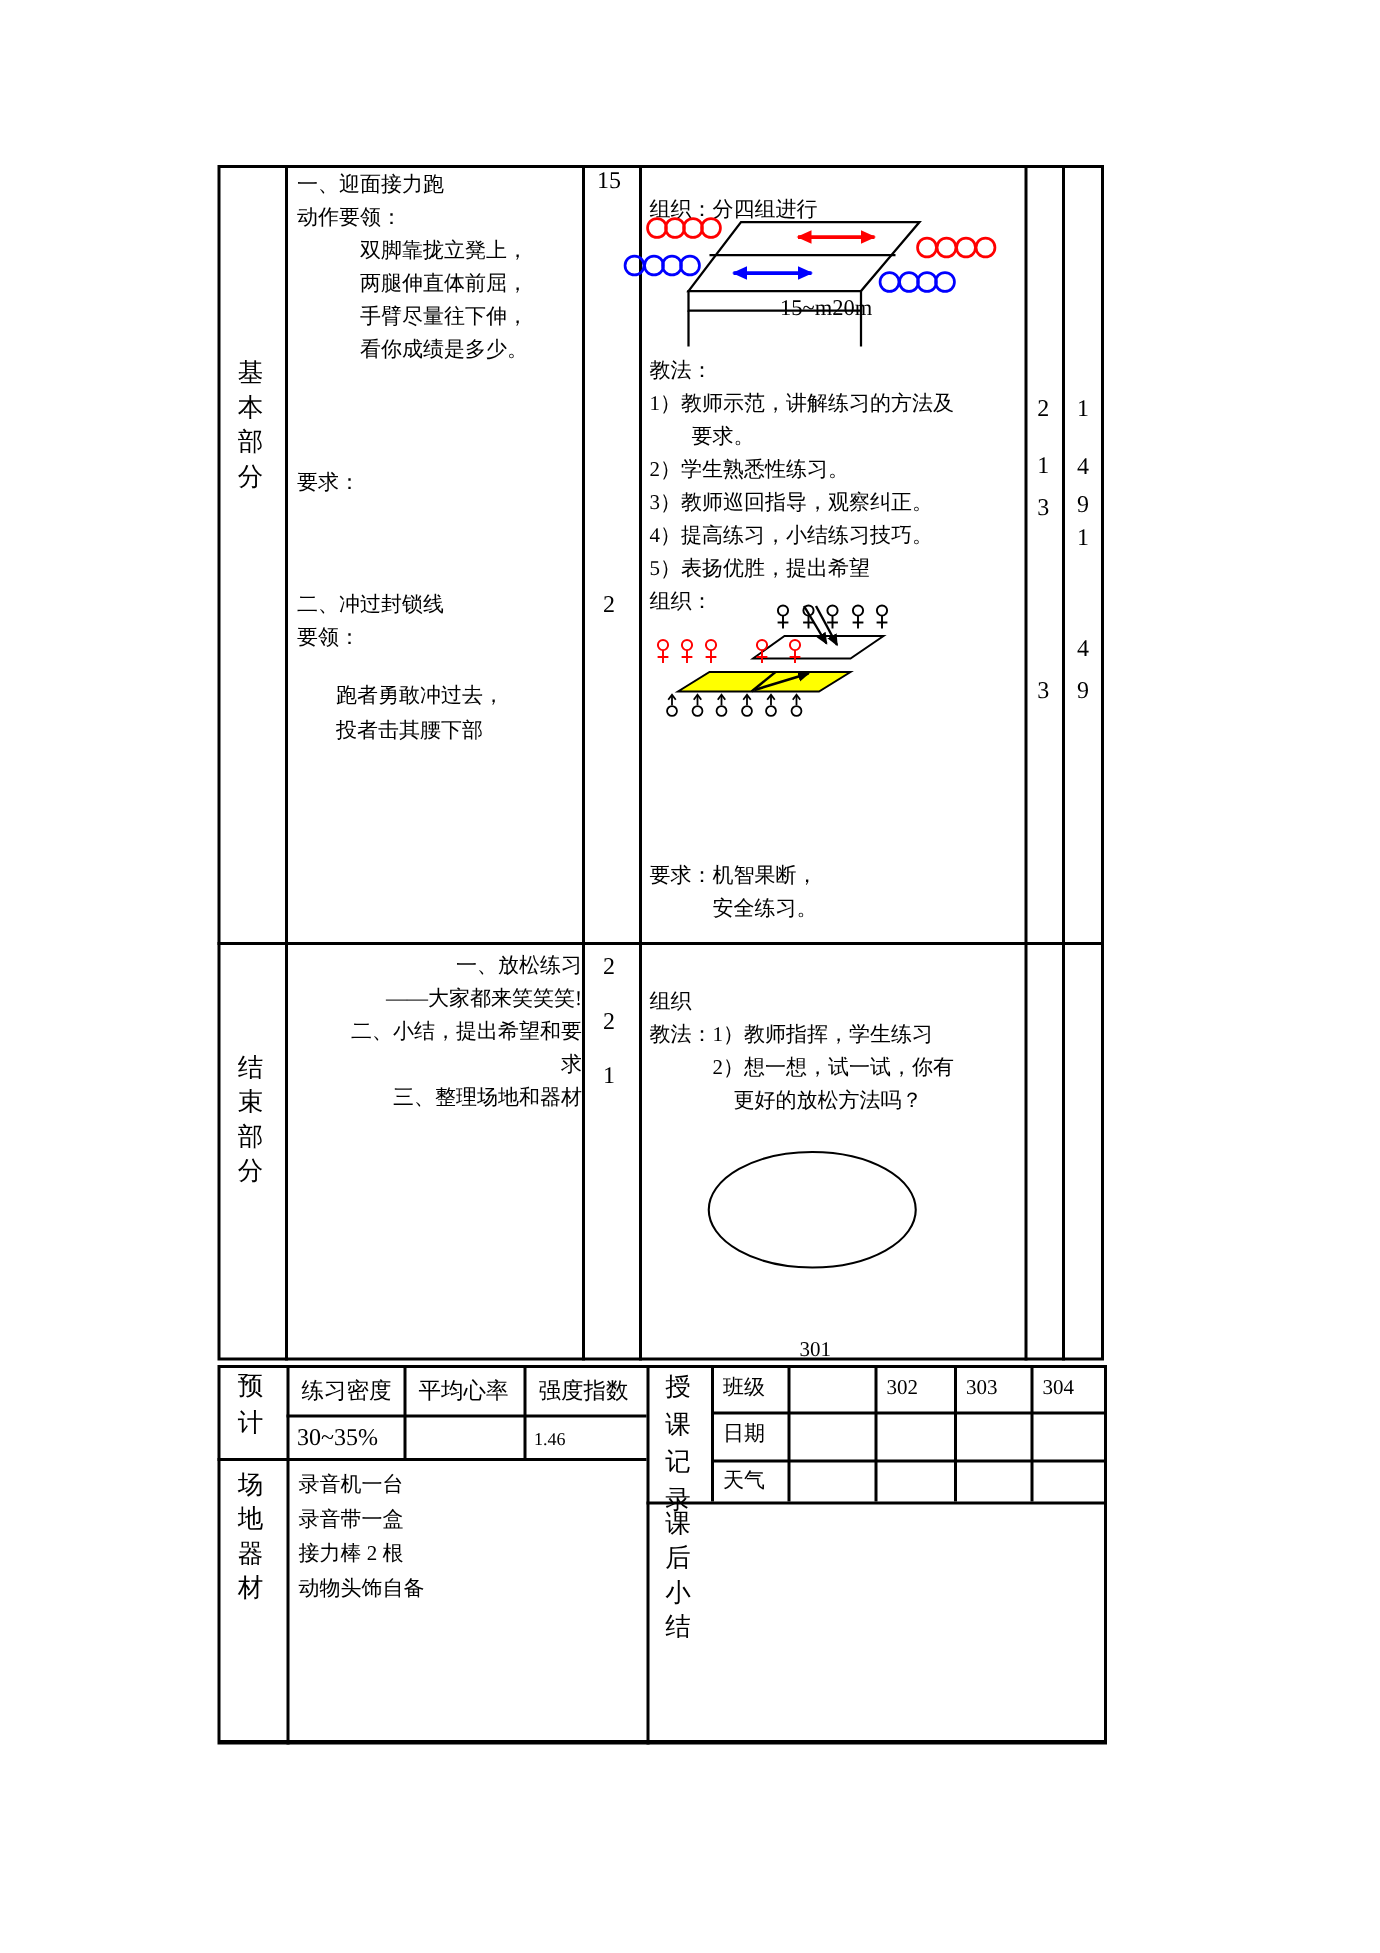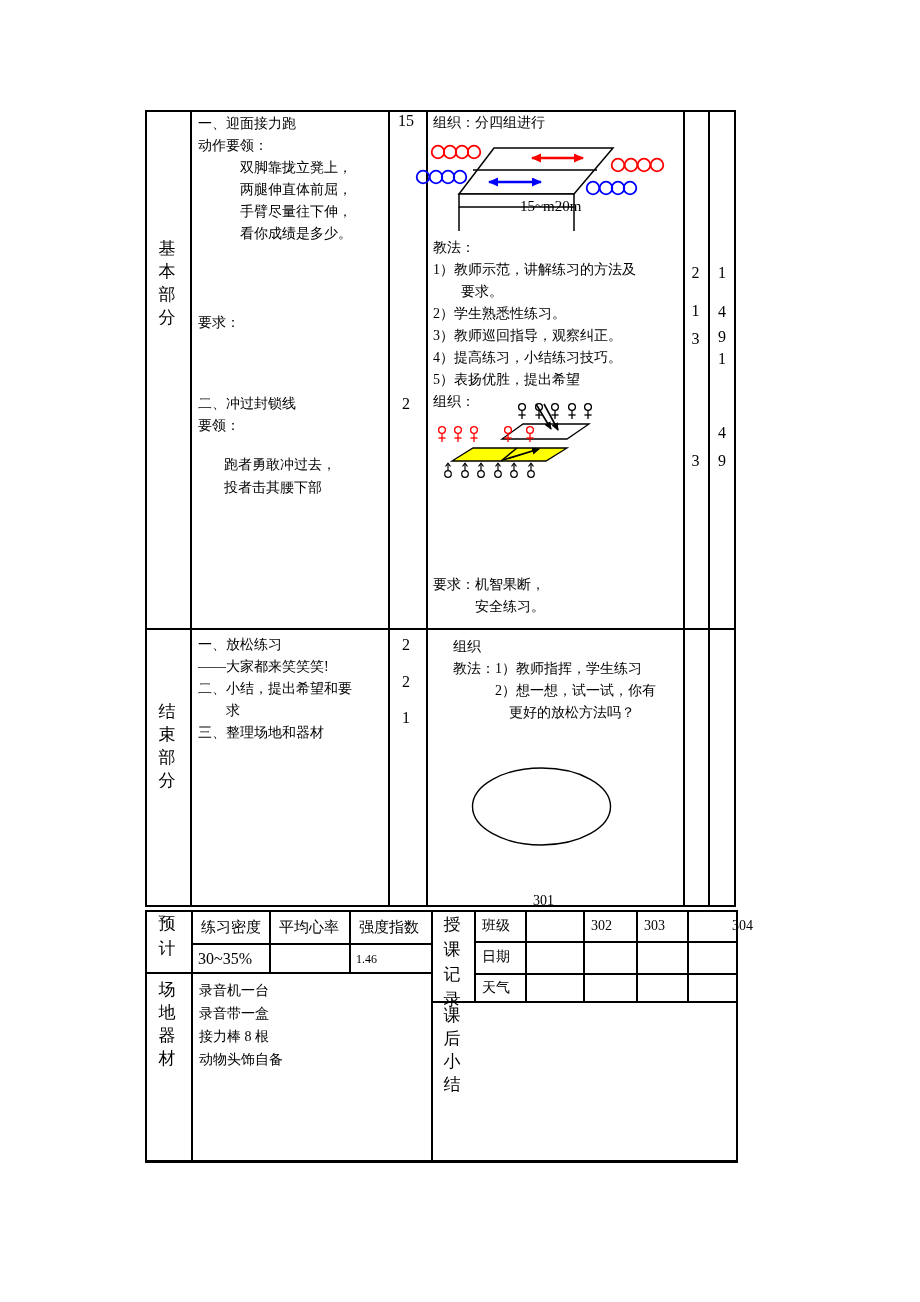--- a/index.html
+++ b/index.html
@@ -76,21 +76,21 @@
 　　　看你成绩是多少。</div>
   <div class="txt" style="left:198px;top:312px;">要求：</div>
   <div class="txt" style="left:224px;top:453px;line-height:23px;">跑者勇敢冲过去，
 投者击其腰下部</div>
   <div class="txt" style="left:198px;top:393px;">二、冲过封锁线
 要领：</div>
 
   <div class="digit" style="left:390px;top:112px;width:32px;">15</div>
   <div class="digit" style="left:390px;top:395px;width:32px;">2</div>
 
-  <div class="txt" style="left:433px;top:112px;text-align:center;">组织：分四组进行</div>
+  <div class="txt" style="left:433px;top:130px;text-align:center;">组织：分四组进行</div>
 
   <svg style="left:415px;top:140px;" width="270" height="95" viewBox="415 140 270 95">
     <defs>
       <marker id="ar" markerUnits="userSpaceOnUse" markerWidth="11" markerHeight="10" refX="9" refY="4.5" orient="auto-start-reverse">
         <path d="M0,0 L10,4.5 L0,9 z" fill="#ff0000"></path>
       </marker>
       <marker id="ab" markerUnits="userSpaceOnUse" markerWidth="11" markerHeight="10" refX="9" refY="4.5" orient="auto-start-reverse">
         <path d="M0,0 L10,4.5 L0,9 z" fill="#0000ff"></path>
       </marker>
     </defs>
@@ -194,54 +194,54 @@
   <div class="digit" style="left:683px;top:302px;width:25px;">1</div>
   <div class="digit" style="left:683px;top:330px;width:25px;">3</div>
   <div class="digit" style="left:683px;top:452px;width:25px;">3</div>
   <div class="digit" style="left:708px;top:264px;width:28px;">1</div>
   <div class="digit" style="left:708px;top:303px;width:28px;">4</div>
   <div class="digit" style="left:708px;top:328px;width:28px;">9</div>
   <div class="digit" style="left:708px;top:350px;width:28px;">1</div>
   <div class="digit" style="left:708px;top:424px;width:28px;">4</div>
   <div class="digit" style="left:708px;top:452px;width:28px;">9</div>
 
-  <div class="txt" style="left:198px;top:634px;width:190px;">一、放松练习
+  <div class="txt" style="left:198px;top:634px;width:190px;text-align:right;">一、放松练习
 ——大家都来笑笑笑!
 二、小结，提出希望和要
 　　求
 三、整理场地和器材</div>
   <div class="digit" style="left:390px;top:636px;width:32px;">2</div>
   <div class="digit" style="left:390px;top:673px;width:32px;">2</div>
   <div class="digit" style="left:390px;top:709px;width:32px;">1</div>
-  <div class="txt" style="left:433px;top:636px;width:250px;margin-left:20px;">组织
+  <div class="txt" style="left:433px;top:658px;width:250px;">组织
 教法：1）教师指挥，学生练习
 　　　2）想一想，试一试，你有
 　　　　更好的放松方法吗？</div>
 
   <svg style="left:468px;top:764px;" width="148" height="86" viewBox="468 764 148 86">
     <ellipse cx="541.5" cy="806.5" rx="69" ry="38.5" fill="none" stroke="#000" stroke-width="1.4"></ellipse>
   </svg>
 
   <div class="digit small" style="left:195px;top:918px;width:72px;">练习密度</div>
   <div class="digit small" style="left:270px;top:918px;width:78px;">平均心率</div>
   <div class="digit small" style="left:350px;top:918px;width:78px;">强度指数</div>
   <div class="txt" style="left:198px;top:948px;font-size:16px;">30~35%</div>
   <div class="txt" style="left:276px;top:948px;font-size:16px;"></div>
   <div class="txt" style="left:356px;top:948px;font-size:12px;">1.46</div>
 
   <div class="txt" style="left:199px;top:979px;line-height:23px;">录音机一台
 录音带一盒
-接力棒 8 根
+接力棒 2 根
 动物头饰自备</div>
 
   <div class="txt" style="left:482px;top:915px;">班级</div>
   <div class="txt" style="left:533px;top:890px;">301</div>
   <div class="txt" style="left:591px;top:915px;">302</div>
   <div class="txt" style="left:644px;top:915px;">303</div>
-  <div class="txt" style="left:695px;top:915px;margin-left:37px;">304</div>
+  <div class="txt" style="left:695px;top:915px;">304</div>
 
   <div class="txt" style="left:482px;top:946px;">日期</div>
   <div class="txt" style="left:533px;top:946px;"></div>
   <div class="txt" style="left:591px;top:946px;"></div>
   <div class="txt" style="left:644px;top:946px;"></div>
   <div class="txt" style="left:695px;top:946px;"></div>
 
   <div class="txt" style="left:482px;top:977px;">天气</div>
   <div class="txt" style="left:533px;top:977px;"></div>
   <div class="txt" style="left:591px;top:977px;"></div>

